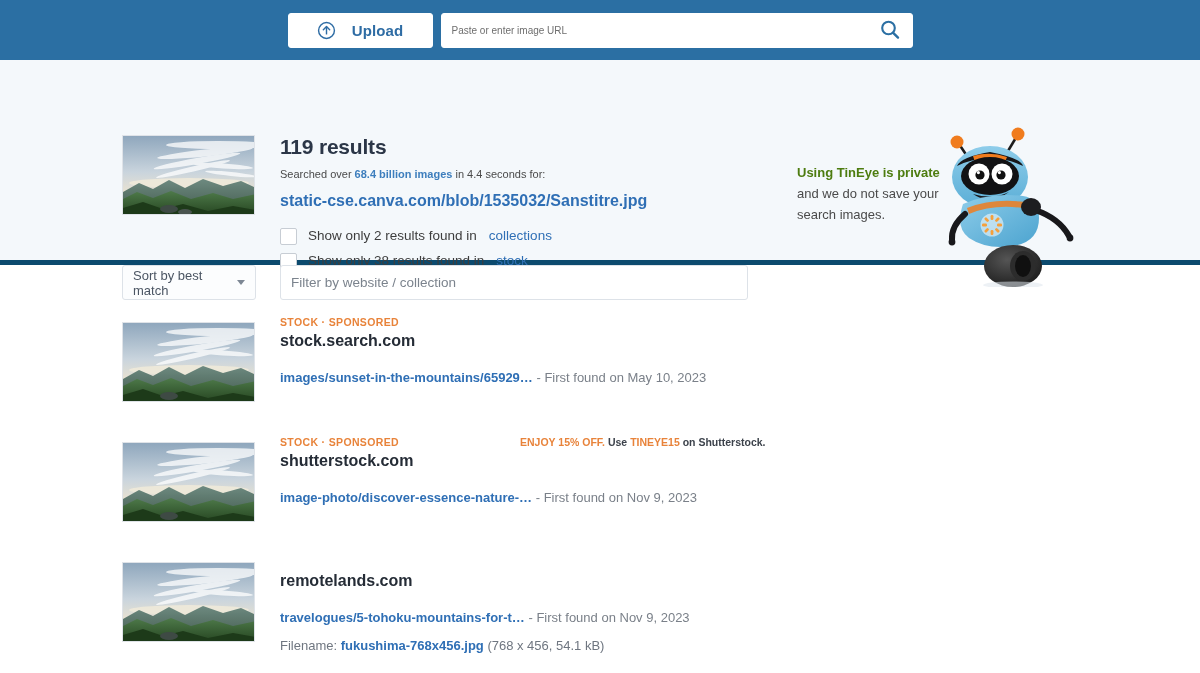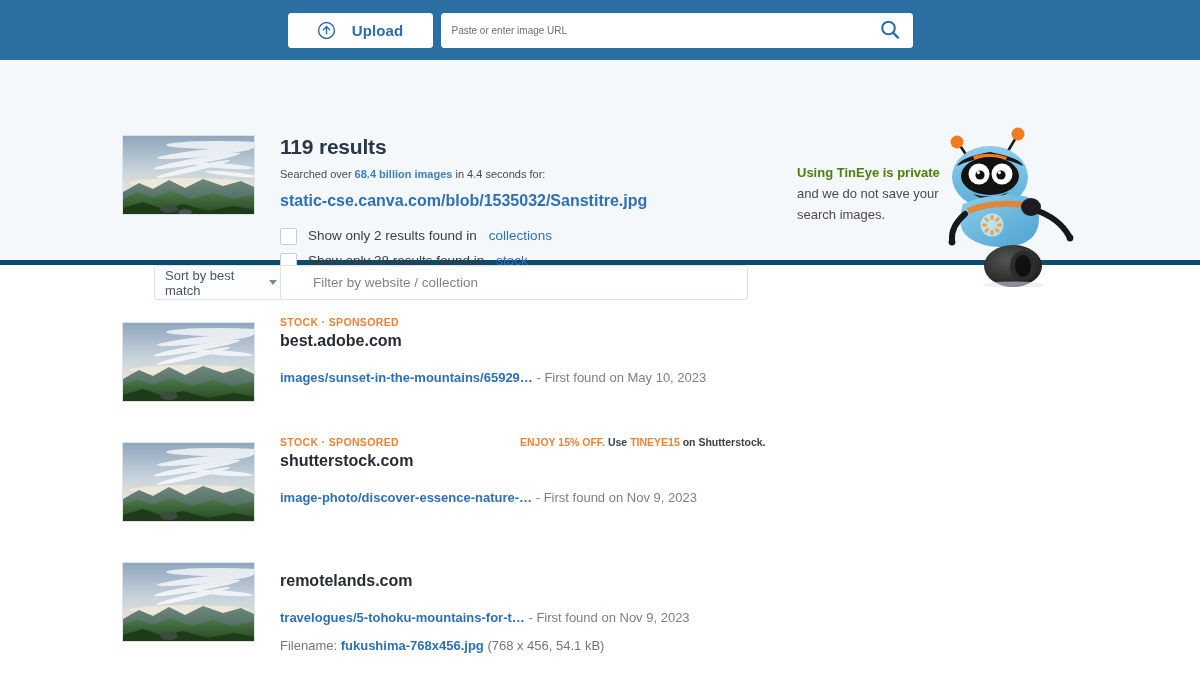--- a/index.html
+++ b/index.html
@@ -102,29 +102,28 @@
 
   
   .filterbar { position: absolute; left: 0; top: 244px; width: 1200px; height: 72px; }
   .sort-select {
     position: absolute; left: 122px; top: 21px;
     width: 134px; height: 35px;
     border: 1px solid #dde2e8; border-radius: 3px;
     background: #fcfdfe;
     display: flex; align-items: center; padding: 0 10px;
     cursor: pointer;
-    margin-left: 32px;
   }
   .sort-label { font-size: 13px; color: #4b5563; flex: 1; }
   .caret { width: 0; height: 0; border-left: 4px solid transparent;
            border-right: 4px solid transparent; border-top: 5px solid #7d8794; }
   .filter-input-wrap {
     position: absolute; left: 280px; top: 21px;
     width: 468px; height: 35px;
-    border: 1px solid #dde2e8; border-radius: 3px; background: #fff; padding-left: 22px;
+    border: 1px solid #dde2e8; border-radius: 3px; background: #fff;
   }
   .filter-input {
     width: 100%; height: 33px; border: none; outline: none; background: transparent;
     font-family: "Liberation Sans", sans-serif; font-size: 13.5px;
     color: #333; padding: 0 10px;
   }
   .filter-input::placeholder { color: #7b838d; }
 
   
   .results { position: absolute; left: 0; top: 316px; width: 1200px; }
@@ -324,21 +323,21 @@
         </g>
         <ellipse cx="66" cy="47" rx="60" ry="5" fill="#f0ead9" opacity="0.85"></ellipse>
         <path d="M0,56 L16,47 L30,53 L46,44 L62,52 L80,43 L100,50 L118,45 L133,52 L133,80 L0,80 Z" fill="url(#mt1)" opacity="0.9"></path>
         <path d="M0,63 L14,56 L30,62 L48,55 L68,63 L90,57 L110,63 L133,58 L133,80 L0,80 Z" fill="url(#fg1)"></path>
         <path d="M0,72 L20,66 L40,73 L60,68 L85,75 L110,70 L133,74 L133,80 L0,80 Z" fill="#1d3a19"></path>
         <ellipse cx="46" cy="73" rx="9" ry="4" fill="#3e4a44"></ellipse>
       </svg>
     </div>
     <div class="res-body">
       <div class="tagline">STOCK · SPONSORED</div>
-      <div class="domain-name">best.adobe.com</div>
+      <div class="domain-name">stock.search.com</div>
       <div class="res-link-row"><span class="res-path">images/sunset-in-the-mountains/65929…</span><span class="res-date"> - First found on May 10, 2023</span></div>
     </div>
   </div>
 
   <div class="result">
     <div class="res-thumb">
       <svg viewBox="0 0 133 80" preserveAspectRatio="none" width="133" height="80">
         <rect width="133" height="80" fill="url(#sky1)"></rect>
         <g opacity="0.75" fill="#ffffff">
           <ellipse cx="95" cy="9" rx="52" ry="4"></ellipse>

